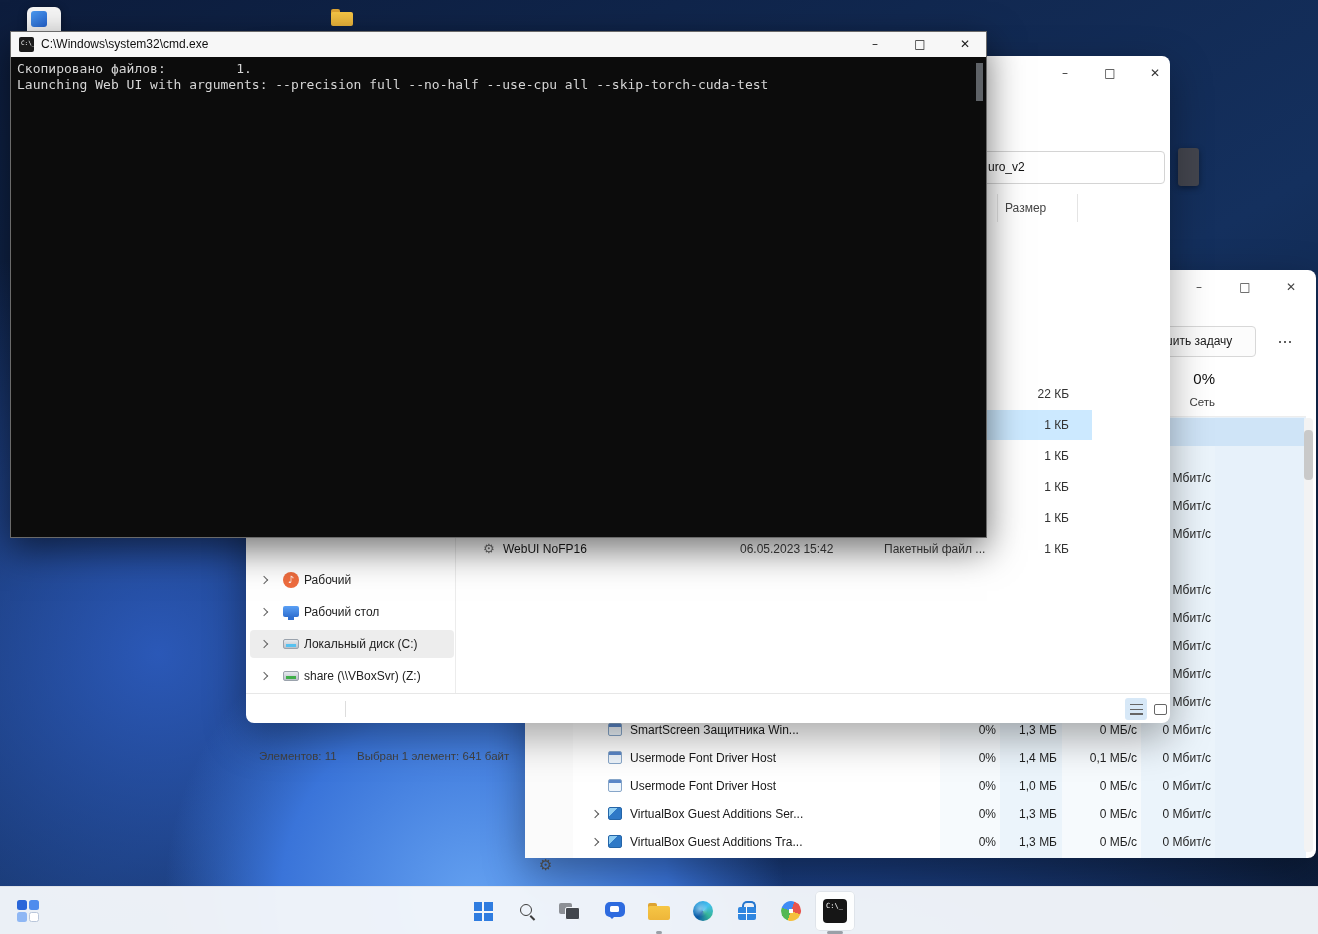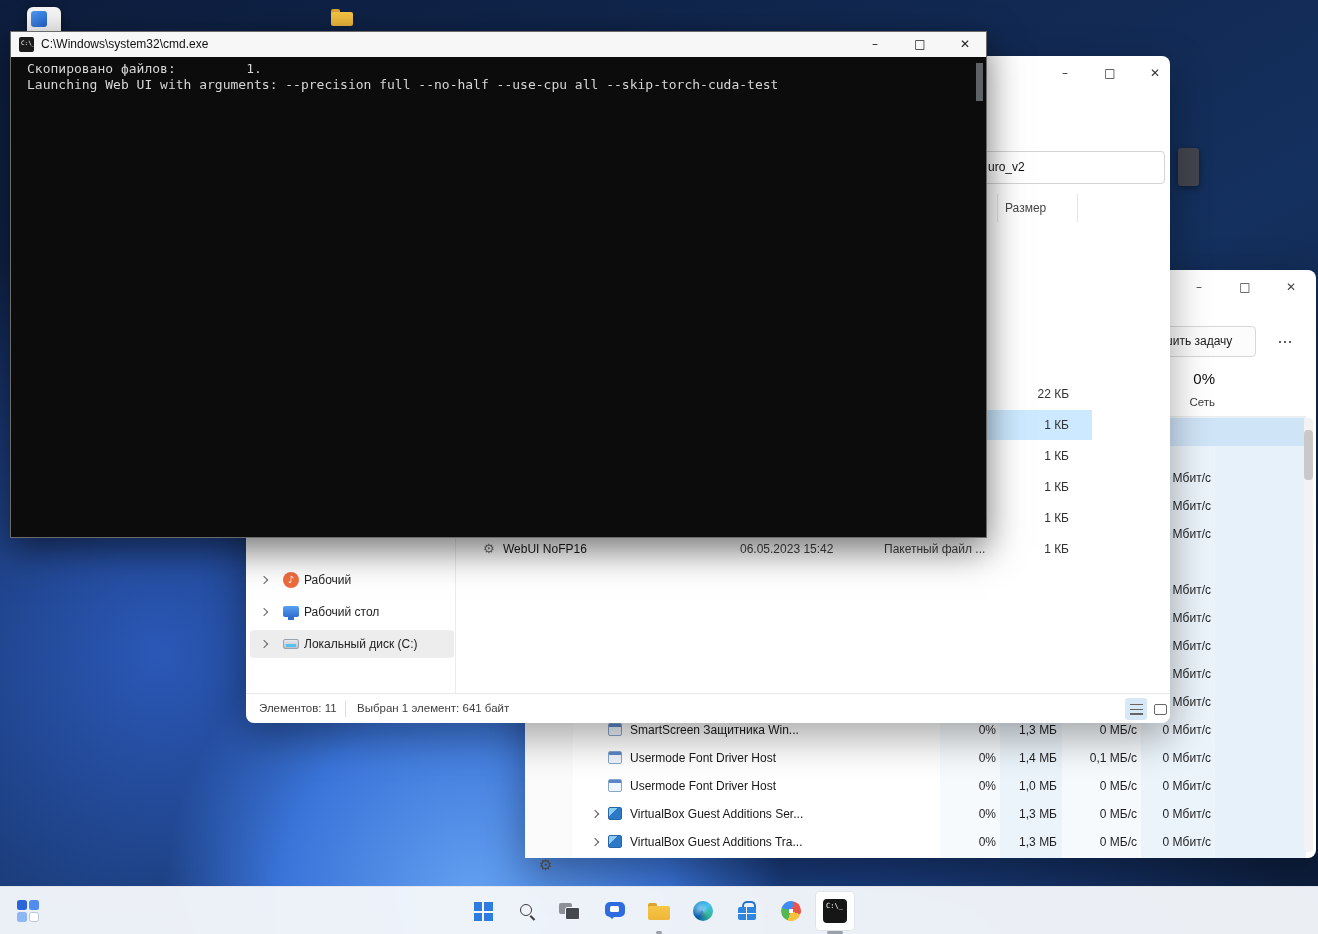--- a/index.html
+++ b/index.html
@@ -70,36 +70,36 @@
 .si{position:absolute;left:33px;top:6px;width:16px;height:16px;}
 .si-pict{background:linear-gradient(160deg,#6ec6f0 0 60%,#8ed06b 60%);border-radius:3px;border:1px solid #4aa3d8;}
 .si-music{border-radius:50%;background:#ee6c3e;color:#fff;text-align:center;font-size:10px;line-height:16px;}
 .si-desk{top:8px;height:11px;background:linear-gradient(#5aa0f5,#2f6fd0);border-radius:2px;}
 .si-desk::after{content:"";position:absolute;left:5px;bottom:-3px;width:6px;height:3px;background:#2f6fd0;}
 .si-disk,.si-share{top:9px;height:10px;background:linear-gradient(#e6e9ee,#b9c0c9);border:1px solid #9aa2ac;border-radius:2px;}
 .si-disk::after{content:"";position:absolute;left:2px;bottom:1px;right:2px;height:3px;background:#56c1f0;}
 .si-share::after{content:"";position:absolute;left:2px;bottom:1px;right:2px;height:3px;background:#3fae49;}
 .sep-v{left:209px;top:470px;width:1px;height:167px;background:#ececec;}
 .statusbar{left:0;right:0;bottom:0;height:30px;border-top:1px solid #e7e7e7;}
-.stext{position:absolute;line-height:29px;font-size:11.5px;color:#3d3d3d;white-space:nowrap;}
+.stext{position:absolute;line-height:29px;font-size:11.5px;color:#3d3d3d;white-space:nowrap;margin-top:48px;}
 .sdiv{position:absolute;left:99px;top:7px;width:1px;height:16px;background:#ddd;}
 .vbtn{position:absolute;top:4px;width:22px;height:22px;border-radius:3px;display:flex;align-items:center;justify-content:center;}
 .vbtn.active{background:#d7e8f7;}
 .ic-lines{width:13px;height:11px;background:repeating-linear-gradient(#666 0 1.5px,transparent 1.5px 4.75px);}
 .ic-boxv{width:13px;height:11px;border:1.5px solid #666;border-radius:2px;}
 
 
 .cmdwin{left:10px;top:31px;width:977px;height:507px;background:#0c0c0c;border:1px solid #6a6a6a;box-shadow:0 12px 34px rgba(0,0,0,.55);}
 .cmd-title{position:absolute;left:0;top:0;right:0;height:25px;background:#f7f7f7;}
 .cmd-ico{position:absolute;left:8px;top:5px;width:15px;height:15px;background:#1b1b1b;border-radius:2px;}
 .cmd-ico span{position:absolute;left:2px;top:2px;font:6px/7px "DejaVu Sans Mono",monospace;color:#fff;}
 .cmd-title-text{position:absolute;left:30px;top:0;line-height:25px;font-size:12px;color:#0f0f0f;}
 .cmd-btn{position:absolute;top:0;width:34px;height:25px;line-height:25px;text-align:center;font-size:12px;color:#1b1b1b;}
 .cmd-body{position:absolute;left:0;top:25px;right:0;bottom:0;background:#0c0c0c;padding:4px 6px;}
-.cmd-line{white-space:pre;font:13px/16px "DejaVu Sans Mono",monospace;color:#d6d6d6;margin-left:10px;}
+.cmd-line{white-space:pre;font:13px/16px "DejaVu Sans Mono",monospace;color:#d6d6d6;}
 .cmd-thumb{position:absolute;right:3px;top:31px;width:7px;height:38px;background:#5f6368;}
 
 
 .taskbar{left:0;top:886px;width:1318px;height:48px;background:rgba(243,246,250,.97);border-top:1px solid rgba(0,0,0,.05);}
 .tb-btn{position:absolute;top:4px;width:40px;height:40px;border-radius:5px;display:flex;align-items:center;justify-content:center;}
 .tb-btn.active{background:rgba(255,255,255,.9);box-shadow:0 0 0 1px #dfe4ea inset;}
 .pill{position:absolute;top:44px;height:3px;border-radius:2px;background:#9aa0a8;}
 .ic-widgets{width:22px;height:22px;display:grid;grid-template-columns:10px 10px;grid-template-rows:10px 10px;gap:2px;}
 .ic-widgets span{border-radius:2.5px;}
 .ic-widgets .q1{background:#2a66d9;} .ic-widgets .q2{background:#4f8ced;}
@@ -296,20 +296,25 @@
     <div class="abs sitem sel" style="top:574px">
       <span class="schev"></span>
       <span class="si si-disk"></span>
       <span class="slbl">Локальный диск (C:)</span>
     </div>
     <div class="abs sitem" style="top:542px">
       <span class="schev"></span>
       <span class="si si-desk"></span>
       <span class="slbl">Рабочий стол</span>
     </div>
+    <div class="abs sitem" style="top:606px">
+      <span class="schev"></span>
+      <span class="si si-share"></span>
+      <span class="slbl">share (\\VBoxSvr) (Z:)</span>
+    </div>
 
     <div class="abs sep-v"></div>
 
     <div class="abs statusbar">
       <span class="stext" style="left:13px">Элементов: 11</span>
       <span class="sdiv"></span>
       <span class="stext" style="left:111px">Выбран 1 элемент: 641 байт</span>
       <div class="vbtn active" style="left:879px">
         <span class="ic-lines"></span>
       </div>

